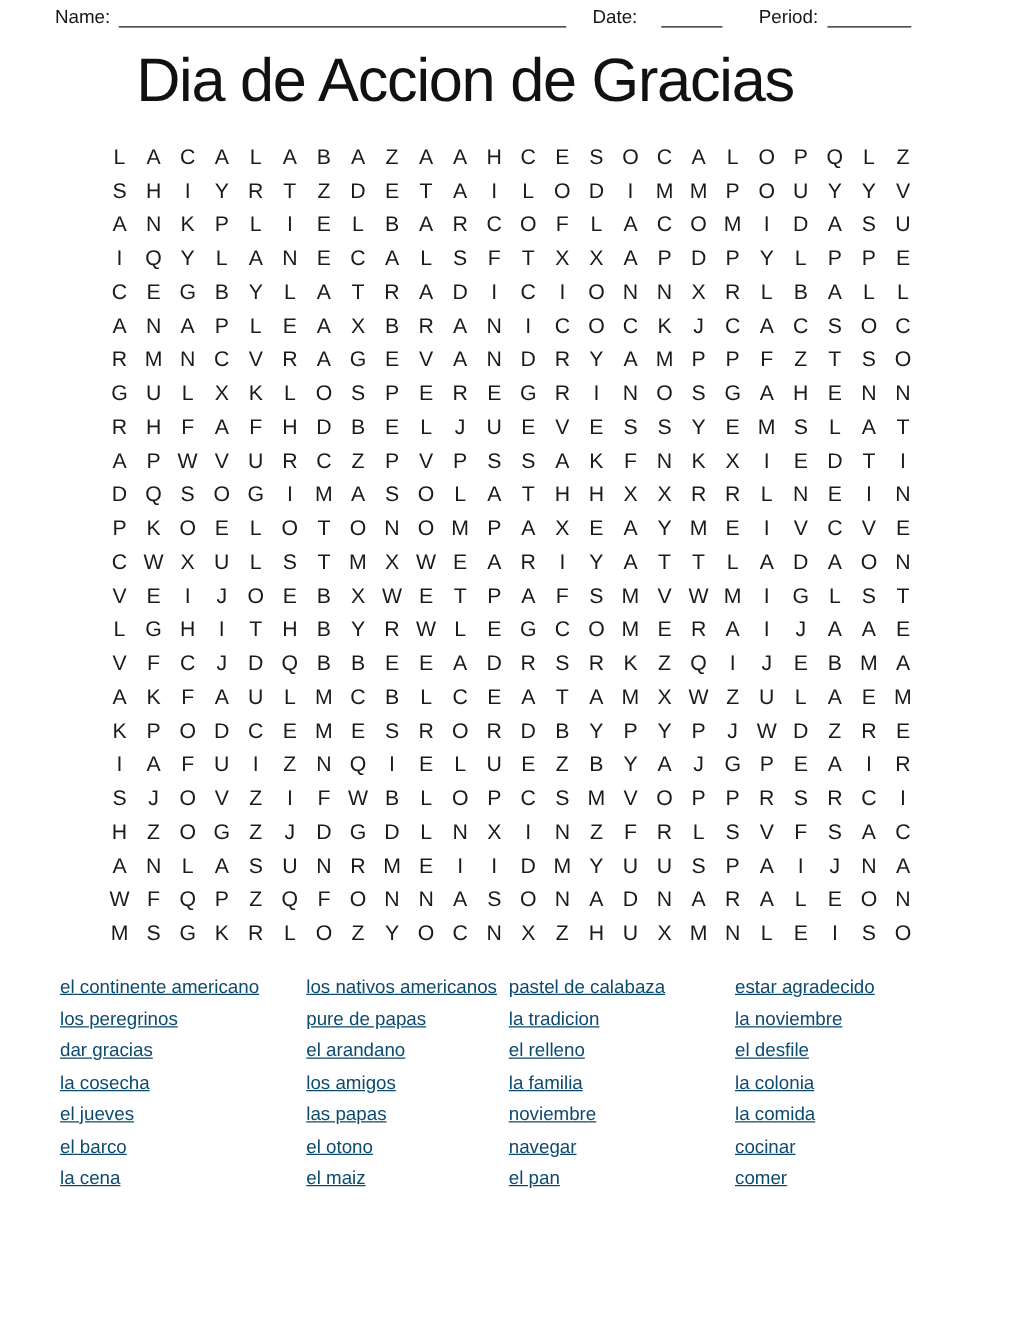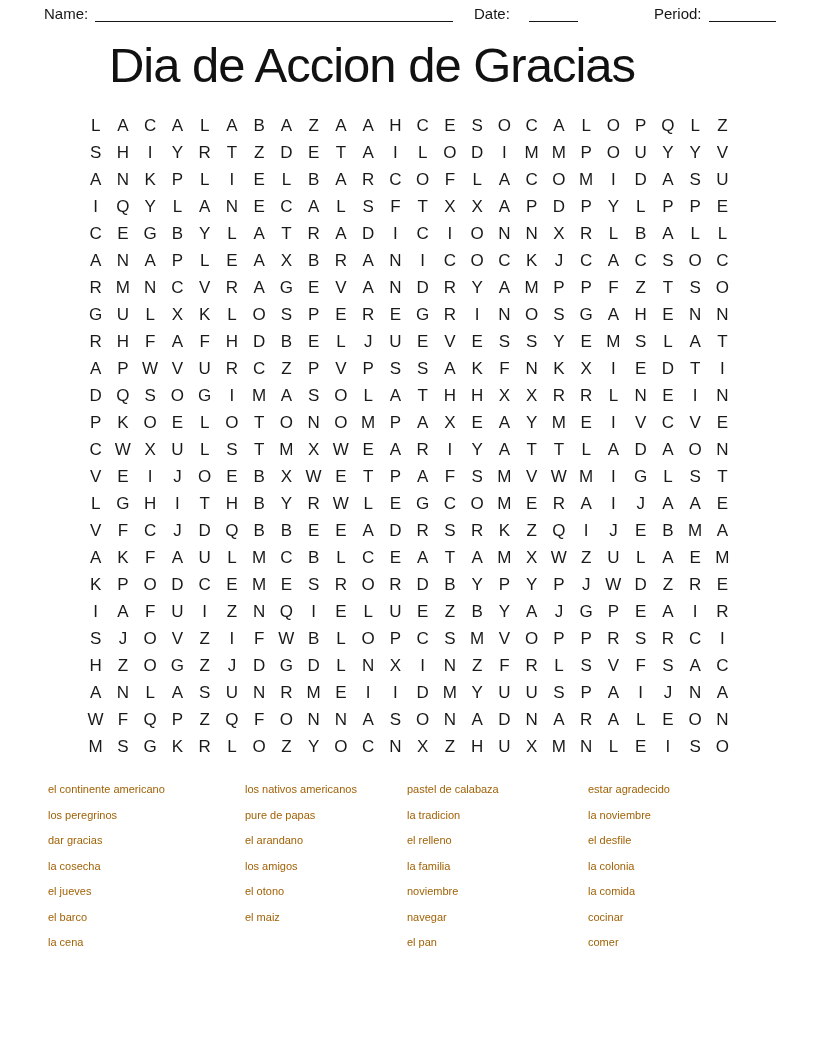--- a/index.html
+++ b/index.html
@@ -23,21 +23,21 @@
     color: #161616;
   }
   .field .lbl { white-space: nowrap; padding-right: 7px; line-height: 18px; }
   .field .blank {
     flex: 1;
     height: 16px;
     border-bottom: 1.5px solid #161616;
   }
   #field-name   { left: 44px; top: 5px; width: 409px; }
   #field-date   { left: 474px; top: 5px; width: 104px; gap: 12px; }
-  #field-period { left: 607px; top: 5px; width: 122px; margin-left: 47px; }
+  #field-period { left: 607px; top: 5px; width: 122px; }
 
   .title {
     position: absolute;
     top: 38px;
     left: 0;
     width: 744px;
     text-align: center;
     font-size: 49px;
     line-height: 54px;
     font-weight: 400;
@@ -76,23 +76,24 @@
     top: 0;
     width: 176px;
   }
   #word-col-0 { left: 0; }
   #word-col-1 { left: 197px; }
   #word-col-2 { left: 359px; }
   #word-col-3 { left: 540px; }
   .word {
     height: 25.5px;
     line-height: 25.5px;
-    font-size: 11px;
-    color: #a16207;
+    font-size: 15px;
+    color: #0c4a6e;
     white-space: nowrap;
+    text-decoration: underline;
   }
 </style>
 </head>
 <body>
 
 <div>
 
   <div class="field" id="field-name">
     <span class="lbl">Name:</span>
     <span class="blank"></span>
@@ -697,20 +698,21 @@
         <div class="word">la cosecha</div>
         <div class="word">el jueves</div>
         <div class="word">el barco</div>
         <div class="word">la cena</div>
       </div>
     <div class="word-col" id="word-col-1">
         <div class="word">los nativos americanos</div>
         <div class="word">pure de papas</div>
         <div class="word">el arandano</div>
         <div class="word">los amigos</div>
+        <div class="word">las papas</div>
         <div class="word">el otono</div>
         <div class="word">el maiz</div>
       </div>
     <div class="word-col" id="word-col-2">
         <div class="word">pastel de calabaza</div>
         <div class="word">la tradicion</div>
         <div class="word">el relleno</div>
         <div class="word">la familia</div>
         <div class="word">noviembre</div>
         <div class="word">navegar</div>

